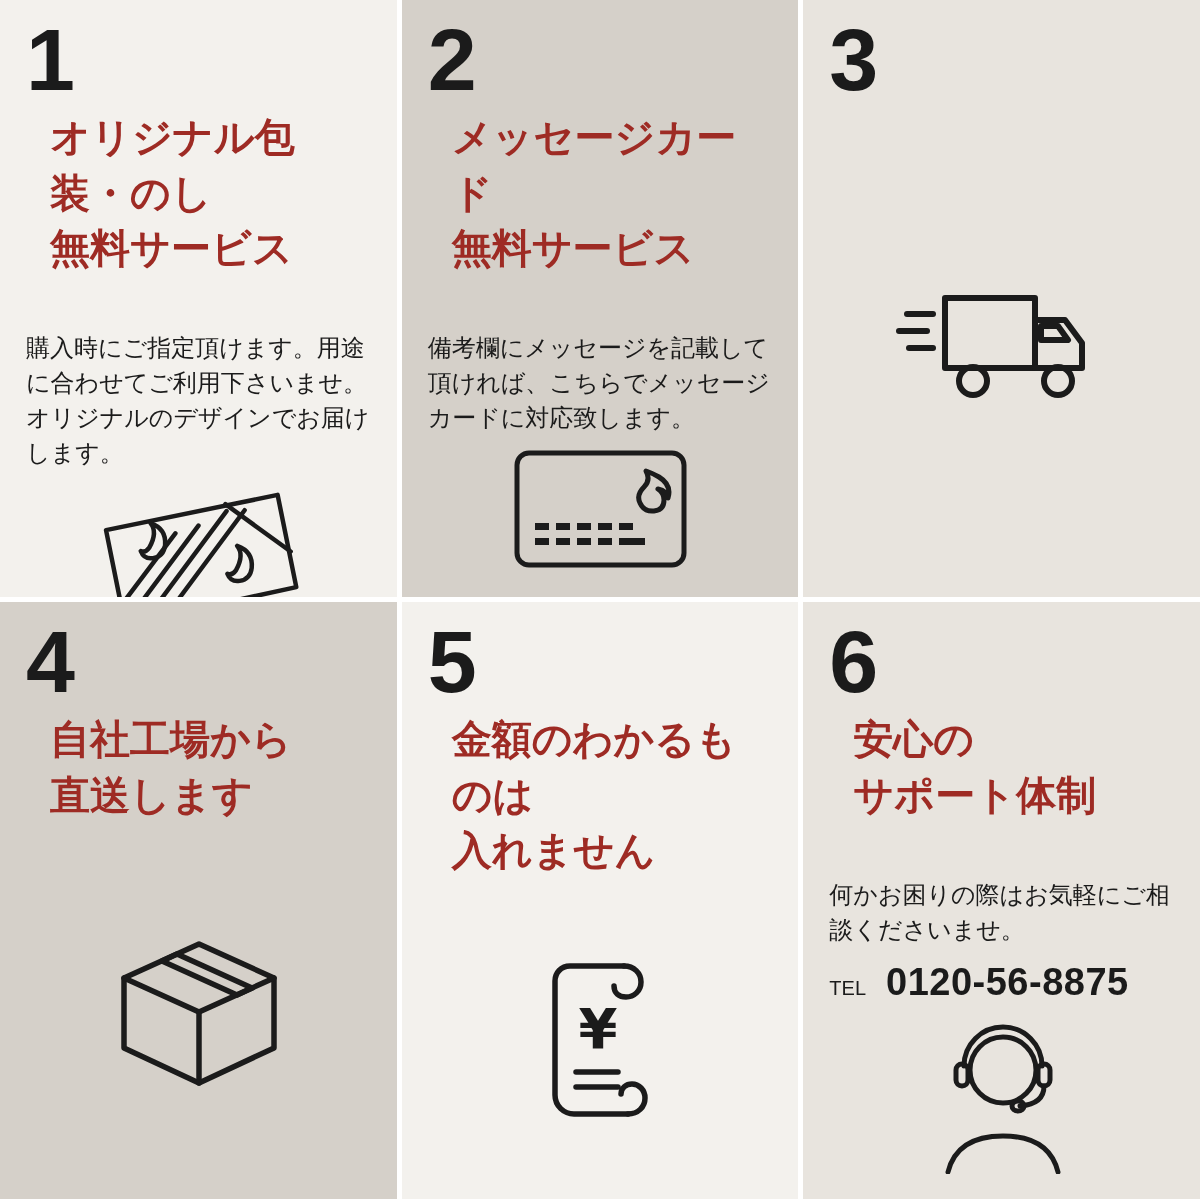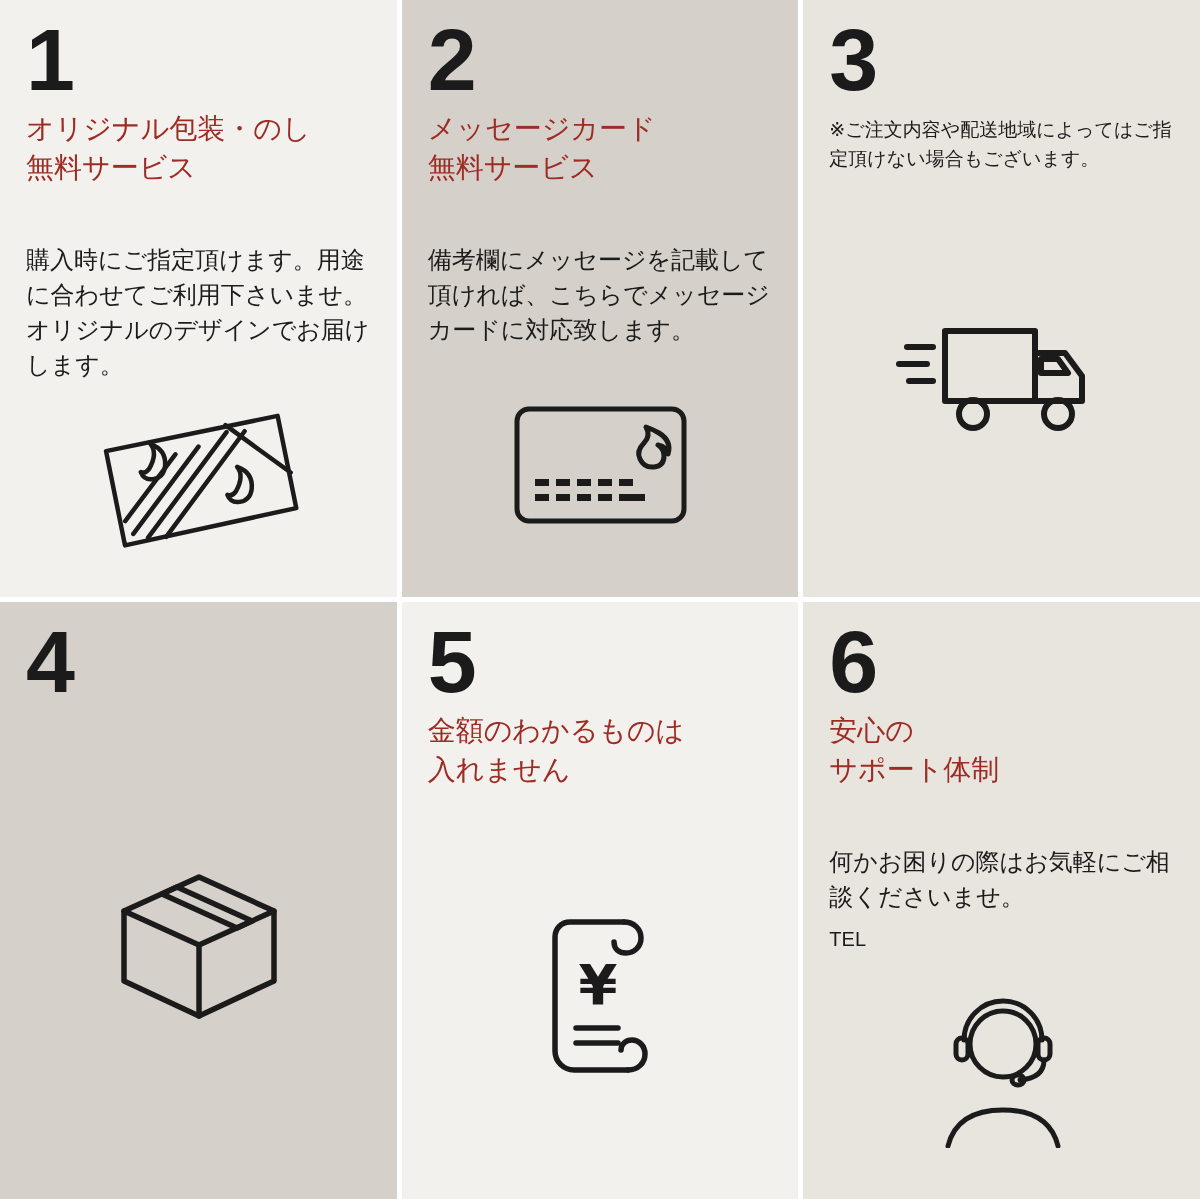--- a/index.html
+++ b/index.html
@@ -27,26 +27,27 @@
   .bg-taupe { background: var(--bg-taupe, #d5d0c9); }
   .bg-beige { background: var(--bg-beige, #e8e4de); }
   .num {
     font-size: 88px;
     line-height: 1.05;
     font-weight: 600;
     color: var(--text, #1b1b1b);
   }
   .heading {
     margin-top: 4px;
-    font-size: 28px;
-    font-weight: 400;
+    font-size: 40px;
+    font-weight: 700;
     line-height: 1.38;
     color: var(--heading, #9e2b24);
     white-space: pre-line;
     margin-bottom: 20px;
+    margin-left: 24px;
   }
   .desc {
     font-size: 24px;
     line-height: 1.46;
     color: var(--text, #1b1b1b);
     margin-top: 34px;
   }
   .note {
     margin-top: 10px;
     font-size: 19px;
@@ -126,39 +127,40 @@
           <rect x="64" y="89" width="14" height="7"></rect>
           <rect x="85" y="89" width="14" height="7"></rect>
           <rect x="106" y="89" width="26" height="7"></rect>
         </g>
       </svg>
     </div>
   </section>
 
   <section class="cell bg-beige">
     <div class="num">3</div>
-    <p class="note">※ご注文内容や配送地域によってはご指定頂けない場合もございます。</p>
     <div class="icon-wrap">
       <svg width="215" height="130" viewBox="0 0 215 130" aria-hidden="true">
         <g fill="none" stroke="#1b1b1b" stroke-width="6" stroke-linejoin="round" stroke-linecap="round">
           <rect x="50" y="18" width="90" height="70"></rect>
           <path d="M140 40 h30 l17 23 v25 h-47"></path>
           <path d="M146 46 h17 l10 14 h-27 z"></path>
           <circle cx="78" cy="101" r="14"></circle>
           <circle cx="163" cy="101" r="14"></circle>
           <line x1="12" y1="34" x2="38" y2="34"></line>
           <line x1="4" y1="51" x2="32" y2="51"></line>
           <line x1="14" y1="68" x2="38" y2="68"></line>
         </g>
       </svg>
     </div>
   </section>
 
   <section class="cell bg-taupe">
     <div class="num">4</div>
+    <h2 class="heading">自社工場から
+直送します</h2>
     <div class="icon-wrap">
       <svg width="165" height="155" viewBox="0 0 165 155" aria-hidden="true">
         <g fill="none" stroke="#1b1b1b" stroke-width="5.5" stroke-linejoin="round" stroke-linecap="round">
           <polygon points="82,8 157,42 157,112 82,147 7,112 7,42"></polygon>
           <polyline points="7,42 82,76 157,42"></polyline>
           <line x1="82" y1="76" x2="82" y2="147"></line>
           <polygon points="45,25 60,18 135,52 120,59"></polygon>
         </g>
       </svg>
     </div>
@@ -182,20 +184,21 @@
     </div>
   </section>
 
   <section class="cell bg-beige">
     <div class="num">6</div>
     <h2 class="heading">安心の
 サポート体制</h2>
     <p class="desc">何かお困りの際はお気軽にご相談くださいませ。</p>
     <p class="tel">
       <span class="tel-label">TEL</span>
+      <span class="tel-number">0120-56-8875</span>
     </p>
     <div class="icon-wrap">
       <svg width="150" height="160" viewBox="0 0 150 160" aria-hidden="true">
         <g fill="none" stroke="#1b1b1b" stroke-width="5" stroke-linecap="round" stroke-linejoin="round">
           <circle cx="75" cy="56" r="33"></circle>
           <path d="M36 52 a 39 39 0 0 1 78 0"></path>
           <rect x="28" y="50" width="12" height="22" rx="6"></rect>
           <rect x="110" y="50" width="12" height="22" rx="6"></rect>
           <path d="M116 72 q0 18 -24 20"></path>
           <ellipse cx="90" cy="92" rx="6" ry="5"></ellipse>

